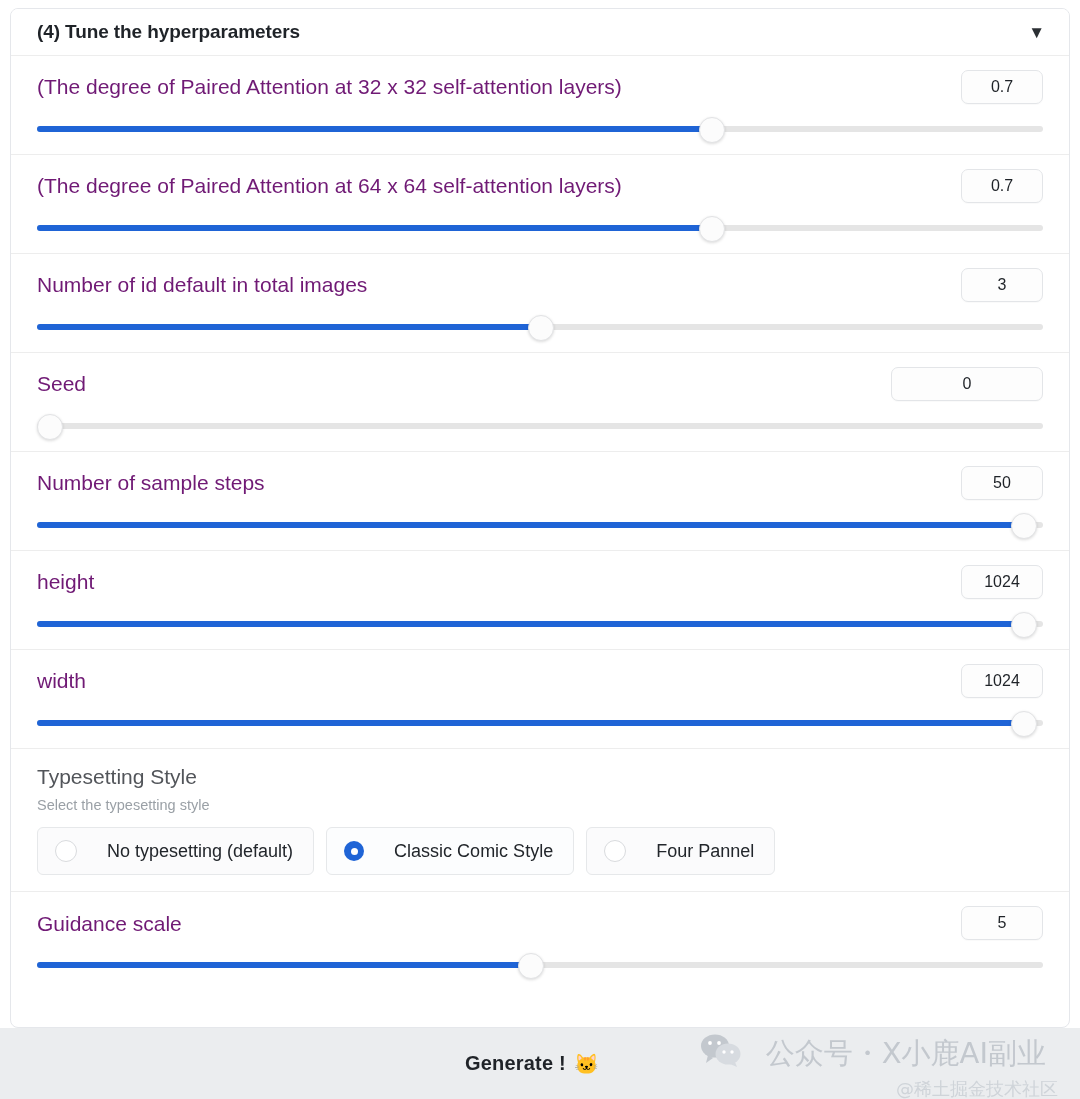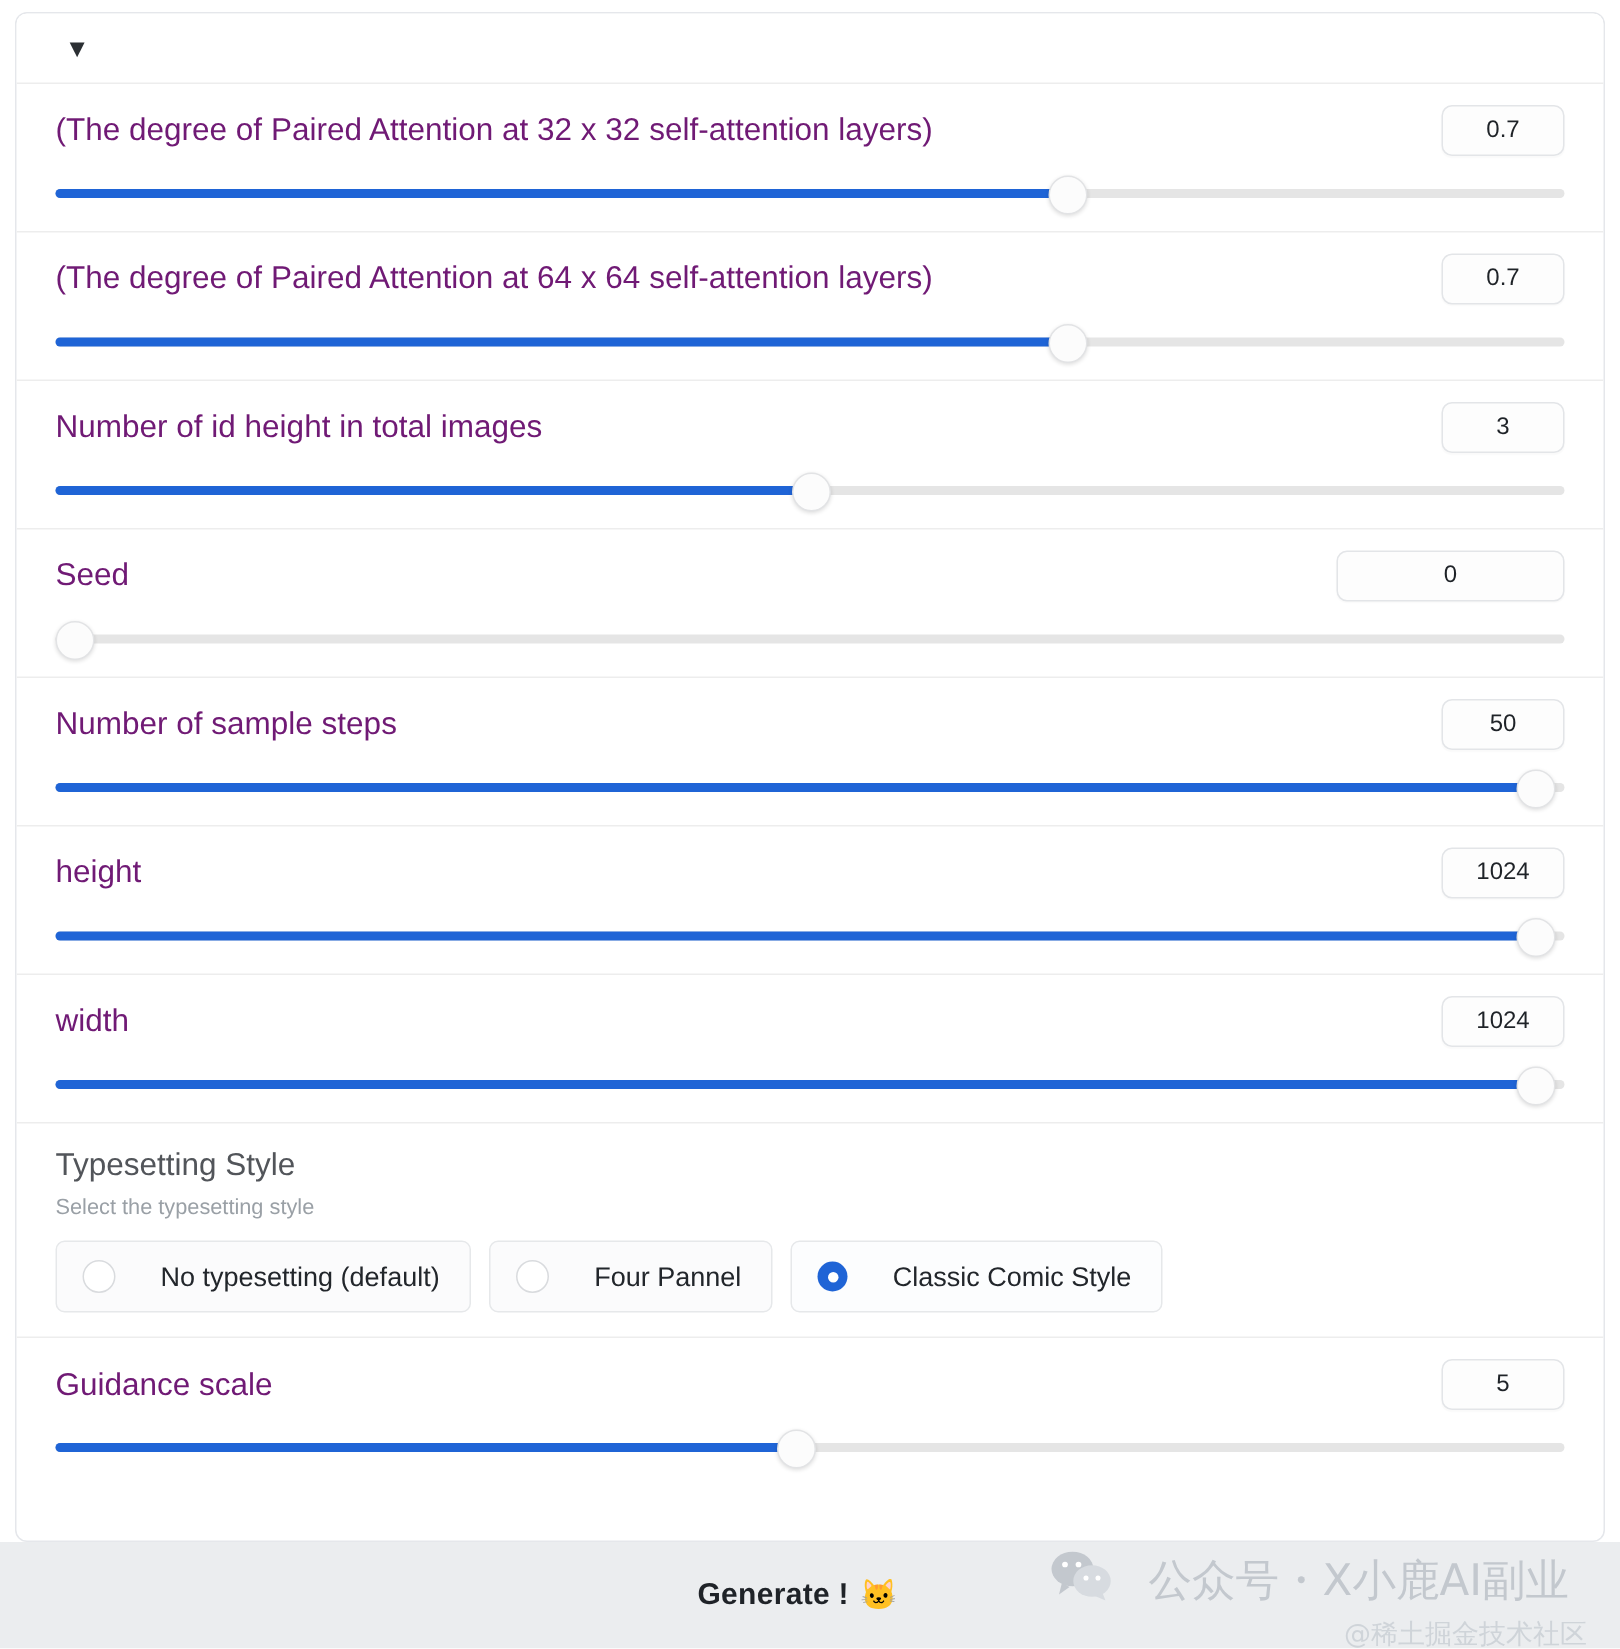--- a/index.html
+++ b/index.html
@@ -274,20 +274,21 @@
   .wechat-icon { display: block; }
 </style>
 </head>
 <body>
 
 <div id="root">
 
   <div class="panel">
 
     <div class="panel-header">
+      <span class="panel-title">(4) Tune the hyperparameters</span>
       <span class="chevron">▼</span>
     </div>
 
     <div class="rows">
 
       <div class="row first">
         <div class="row-top">
           <span class="row-label">(The degree of Paired Attention at 32 x 32 self-attention layers)</span>
           <div class="num-box">0.7</div>
         </div>
@@ -305,21 +306,21 @@
         </div>
         <div class="slider">
           <div class="track"></div>
           <div class="fill" style="width:67%"></div>
           <div class="thumb" style="left:67%"></div>
         </div>
       </div>
 
       <div class="row">
         <div class="row-top">
-          <span class="row-label">Number of id height in total images</span>
+          <span class="row-label">Number of id default in total images</span>
           <div class="num-box">3</div>
         </div>
         <div class="slider">
           <div class="track"></div>
           <div class="fill" style="width:50%"></div>
           <div class="thumb" style="left:50%"></div>
         </div>
       </div>
 
       <div class="row">
@@ -371,27 +372,27 @@
       </div>
 
       <div class="row">
         <div class="group-label">Typesetting Style</div>
         <div class="group-info">Select the typesetting style</div>
         <div class="radio-row">
           <div class="radio-chip">
             <span class="radio-mark"></span>
             <span class="radio-text">No typesetting (default)</span>
           </div>
+          <div class="radio-chip selected">
+            <span class="radio-mark on"></span>
+            <span class="radio-text">Classic Comic Style</span>
+          </div>
           <div class="radio-chip">
             <span class="radio-mark"></span>
             <span class="radio-text">Four Pannel</span>
-          </div>
-          <div class="radio-chip selected">
-            <span class="radio-mark on"></span>
-            <span class="radio-text">Classic Comic Style</span>
           </div>
         </div>
       </div>
 
       <div class="row">
         <div class="row-top">
           <span class="row-label">Guidance scale</span>
           <div class="num-box">5</div>
         </div>
         <div class="slider">

